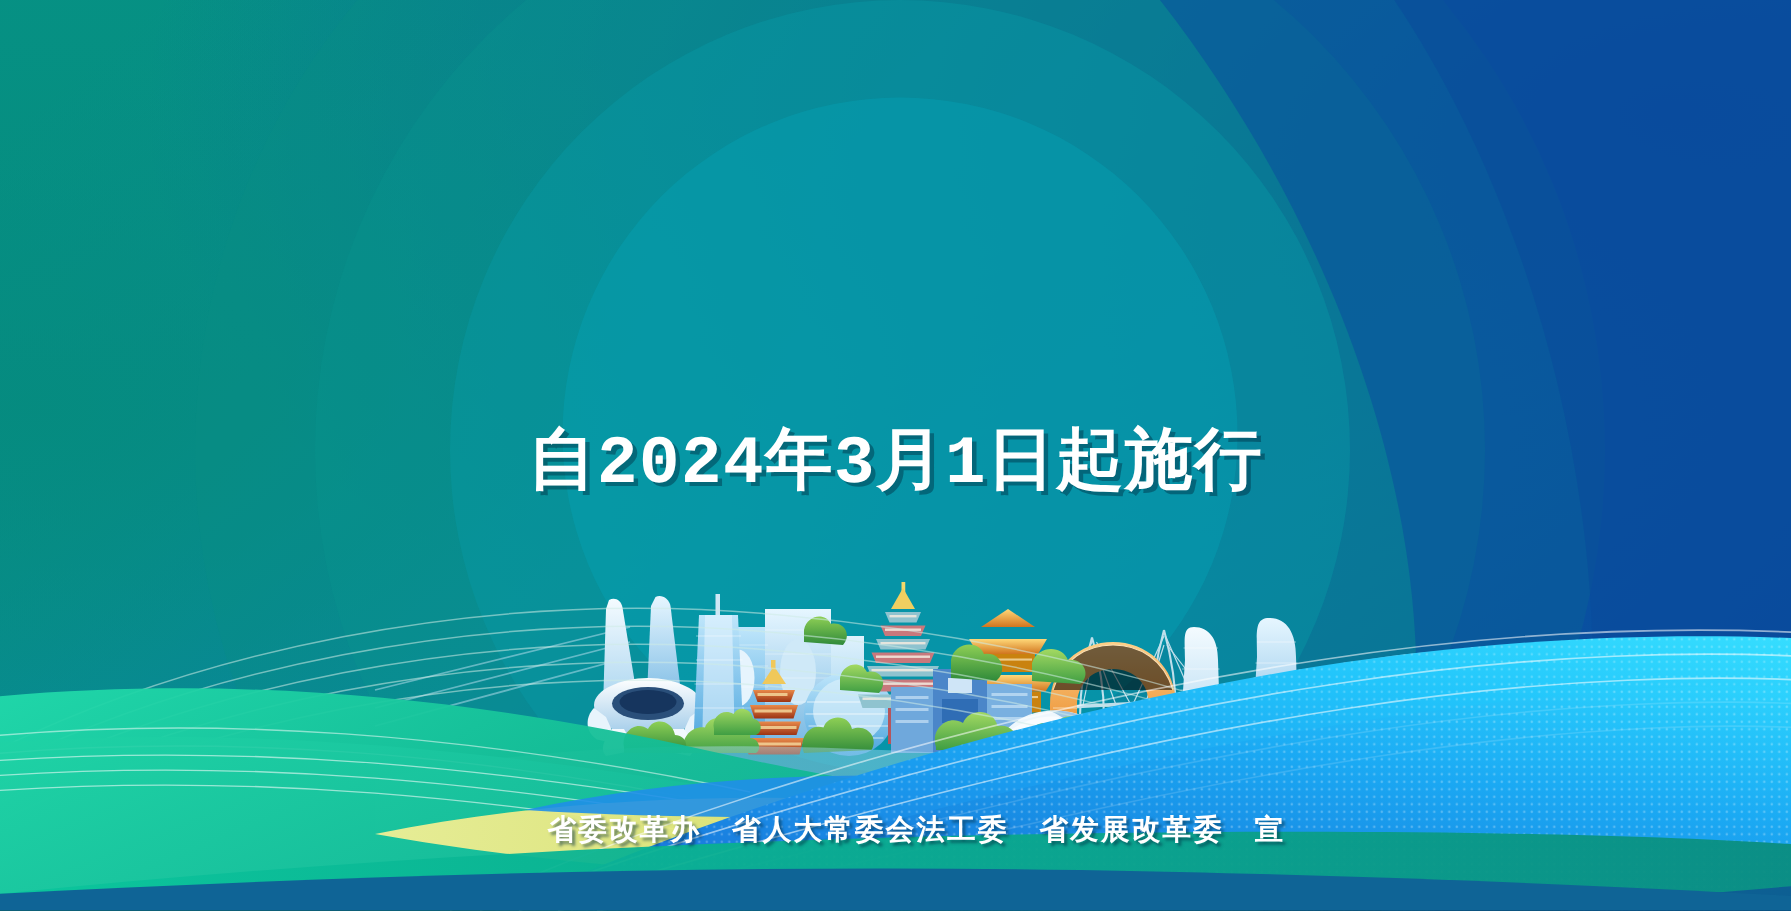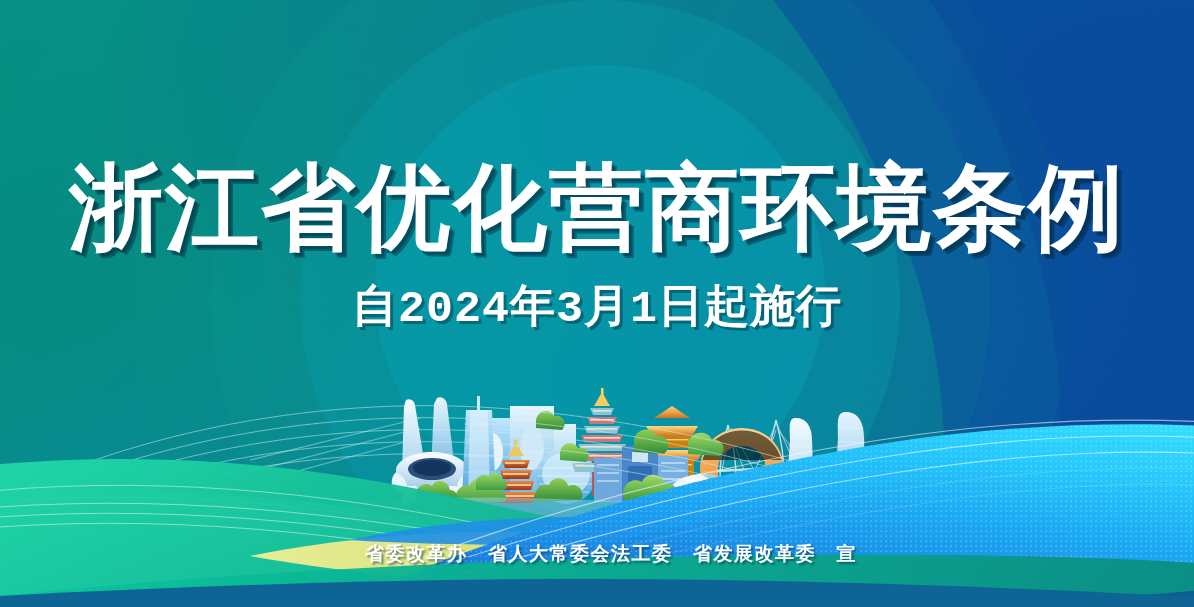--- a/index.html
+++ b/index.html
@@ -417,17 +417,16 @@
       <path d="M380,607 C540,560 740,504 940,476 C1060,458 1160,454 1240,460 L1240,607 Z" fill="url(#dots)"></path>
 
       <path d="M-40,600 C200,574 460,560 700,556 C920,552 1120,556 1240,566 L1240,607 L-40,607 Z" fill="url(#wGreenDeep)" opacity=".95"></path>
 
       <path d="M-40,607 L1240,607 L1240,586 C1100,602 900,610 700,604 C480,598 200,594 -40,606 Z" fill="url(#wBottom)"></path>
       <rect x="-40" y="598" width="1280" height="30" fill="#0f6496"></rect>
       <path d="M-40,598 C220,584 470,576 720,580 C940,584 1110,592 1240,600 L1240,628 L-40,628 Z" fill="#0f6496"></path>
     </g>
   </svg>
 
-  <div class="txt" id="title">浙江省优化营商环境条例</div>
   <div class="txt" id="subtitle">自2024年3月1日起施行</div>
   <div class="txt" id="footer">省委改革办　省人大常委会法工委　省发展改革委　宣</div>
 
 </div>
 
 </body></html>

